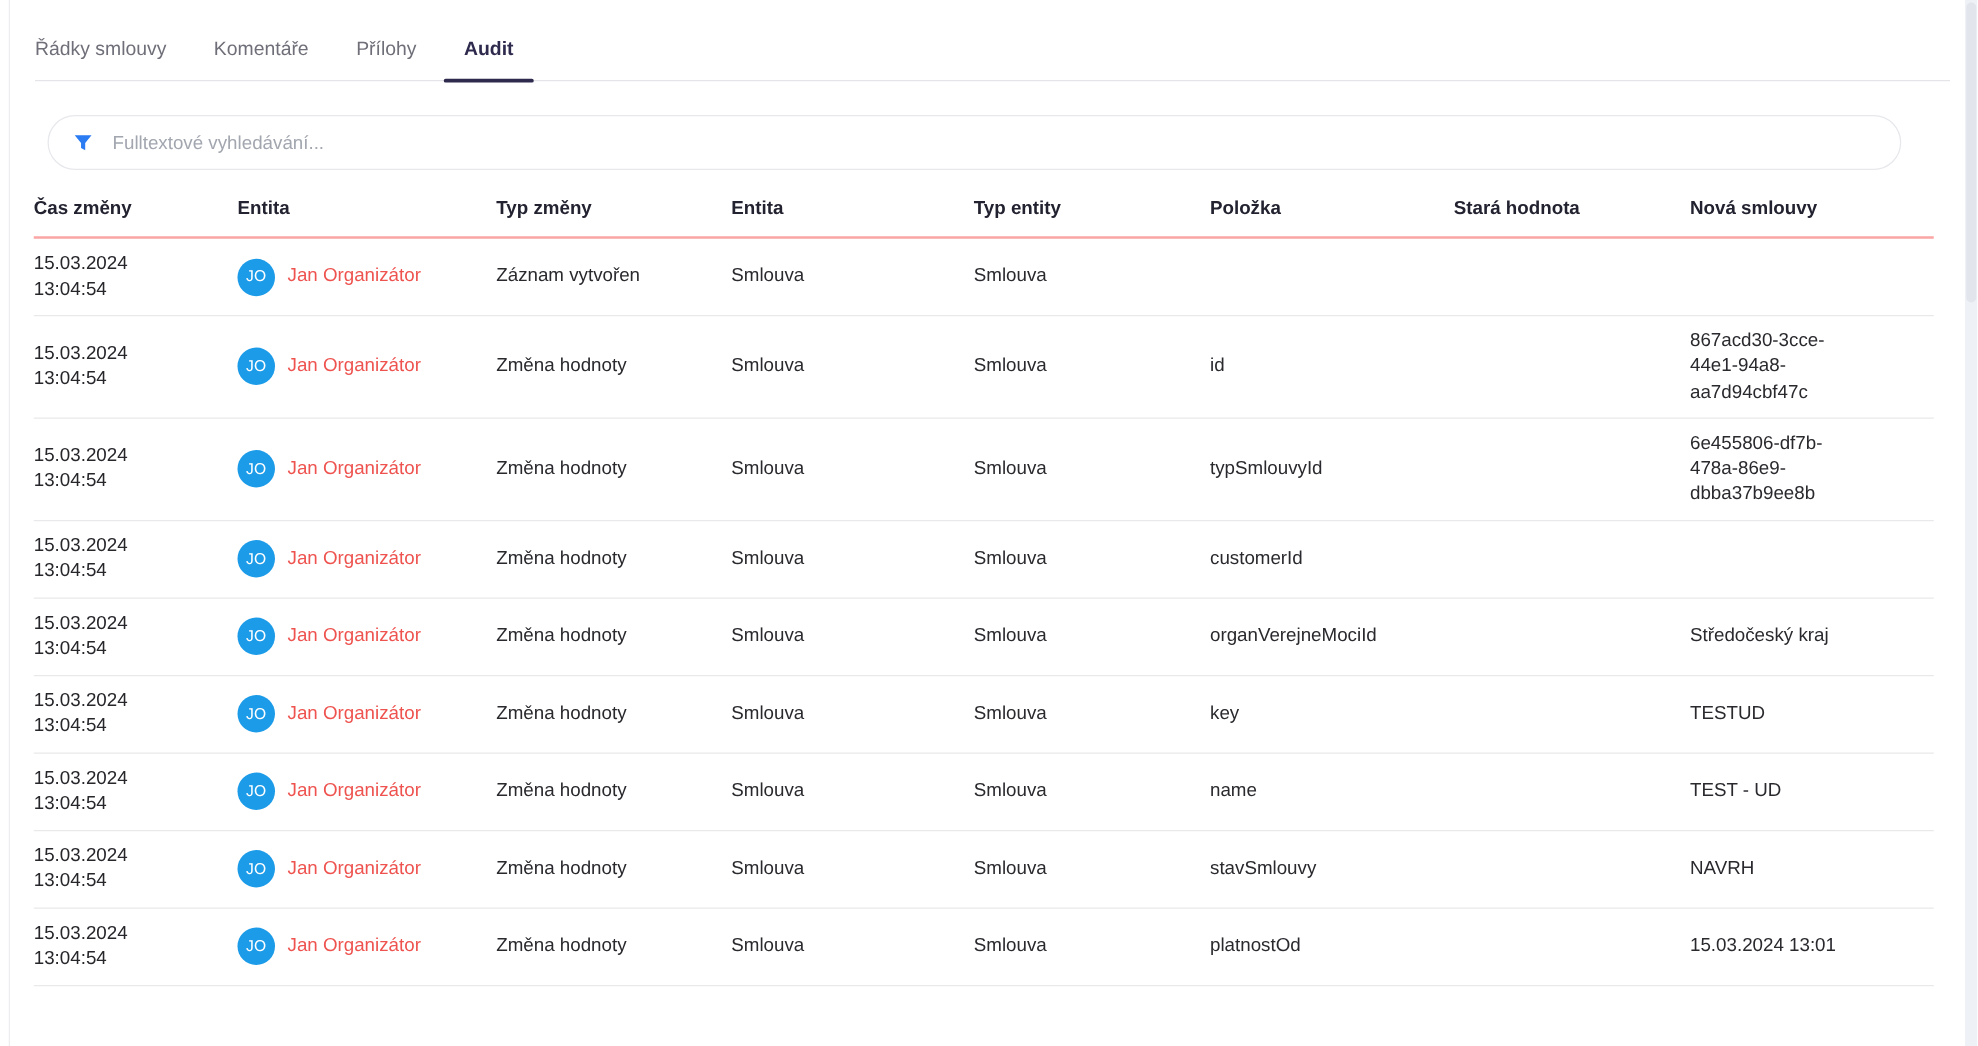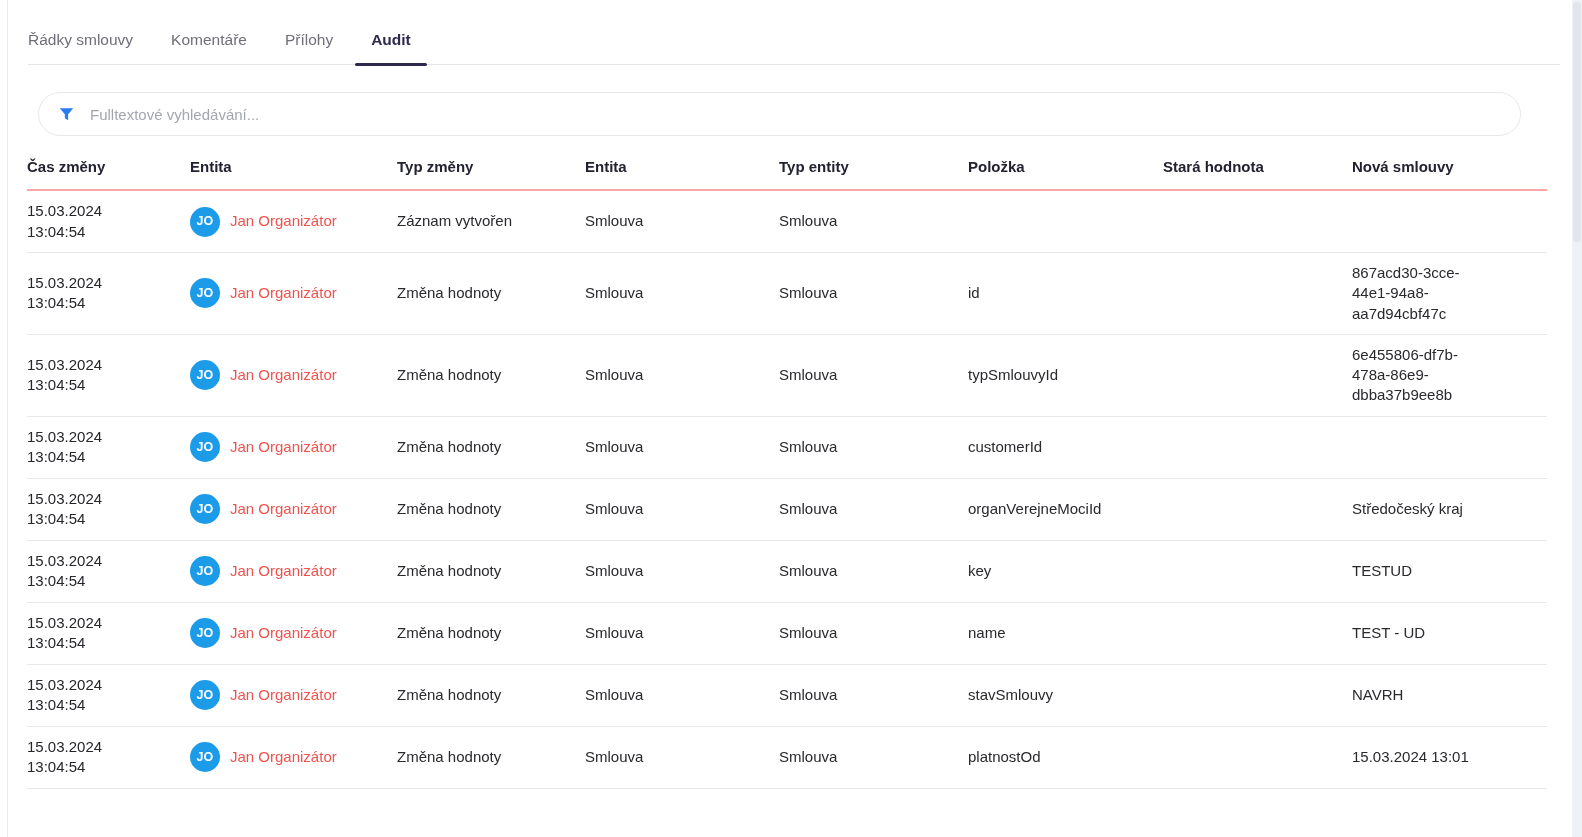--- a/index.html
+++ b/index.html
@@ -70,21 +70,21 @@
     padding: 10px 0;
     border-bottom: 1px solid #e9e9ec;
     font-size: 15px;
   }
   .cell { padding-right: 12px; line-height: 1.35; }
   .time-cell { color: #26262b; }
   .author-cell { display: flex; align-items: center; gap: 10px; }
   .avatar {
     width: 30px; height: 30px; border-radius: 50%;
     background: #1c9be8; color: #ffffff;
-    font-size: 12.5px; font-weight: 700;
+    font-size: 12.5px; font-weight: 400;
     display: inline-flex; align-items: center; justify-content: center;
     flex: 0 0 auto; letter-spacing: 0.2px;
   }
   .author-name { color: #ee534f; cursor: pointer; white-space: nowrap; }
   .val { max-width: 140px; line-height: 1.35; }
 </style>
 </head>
 <body>
 
 <div class="panel-edge"></div>

